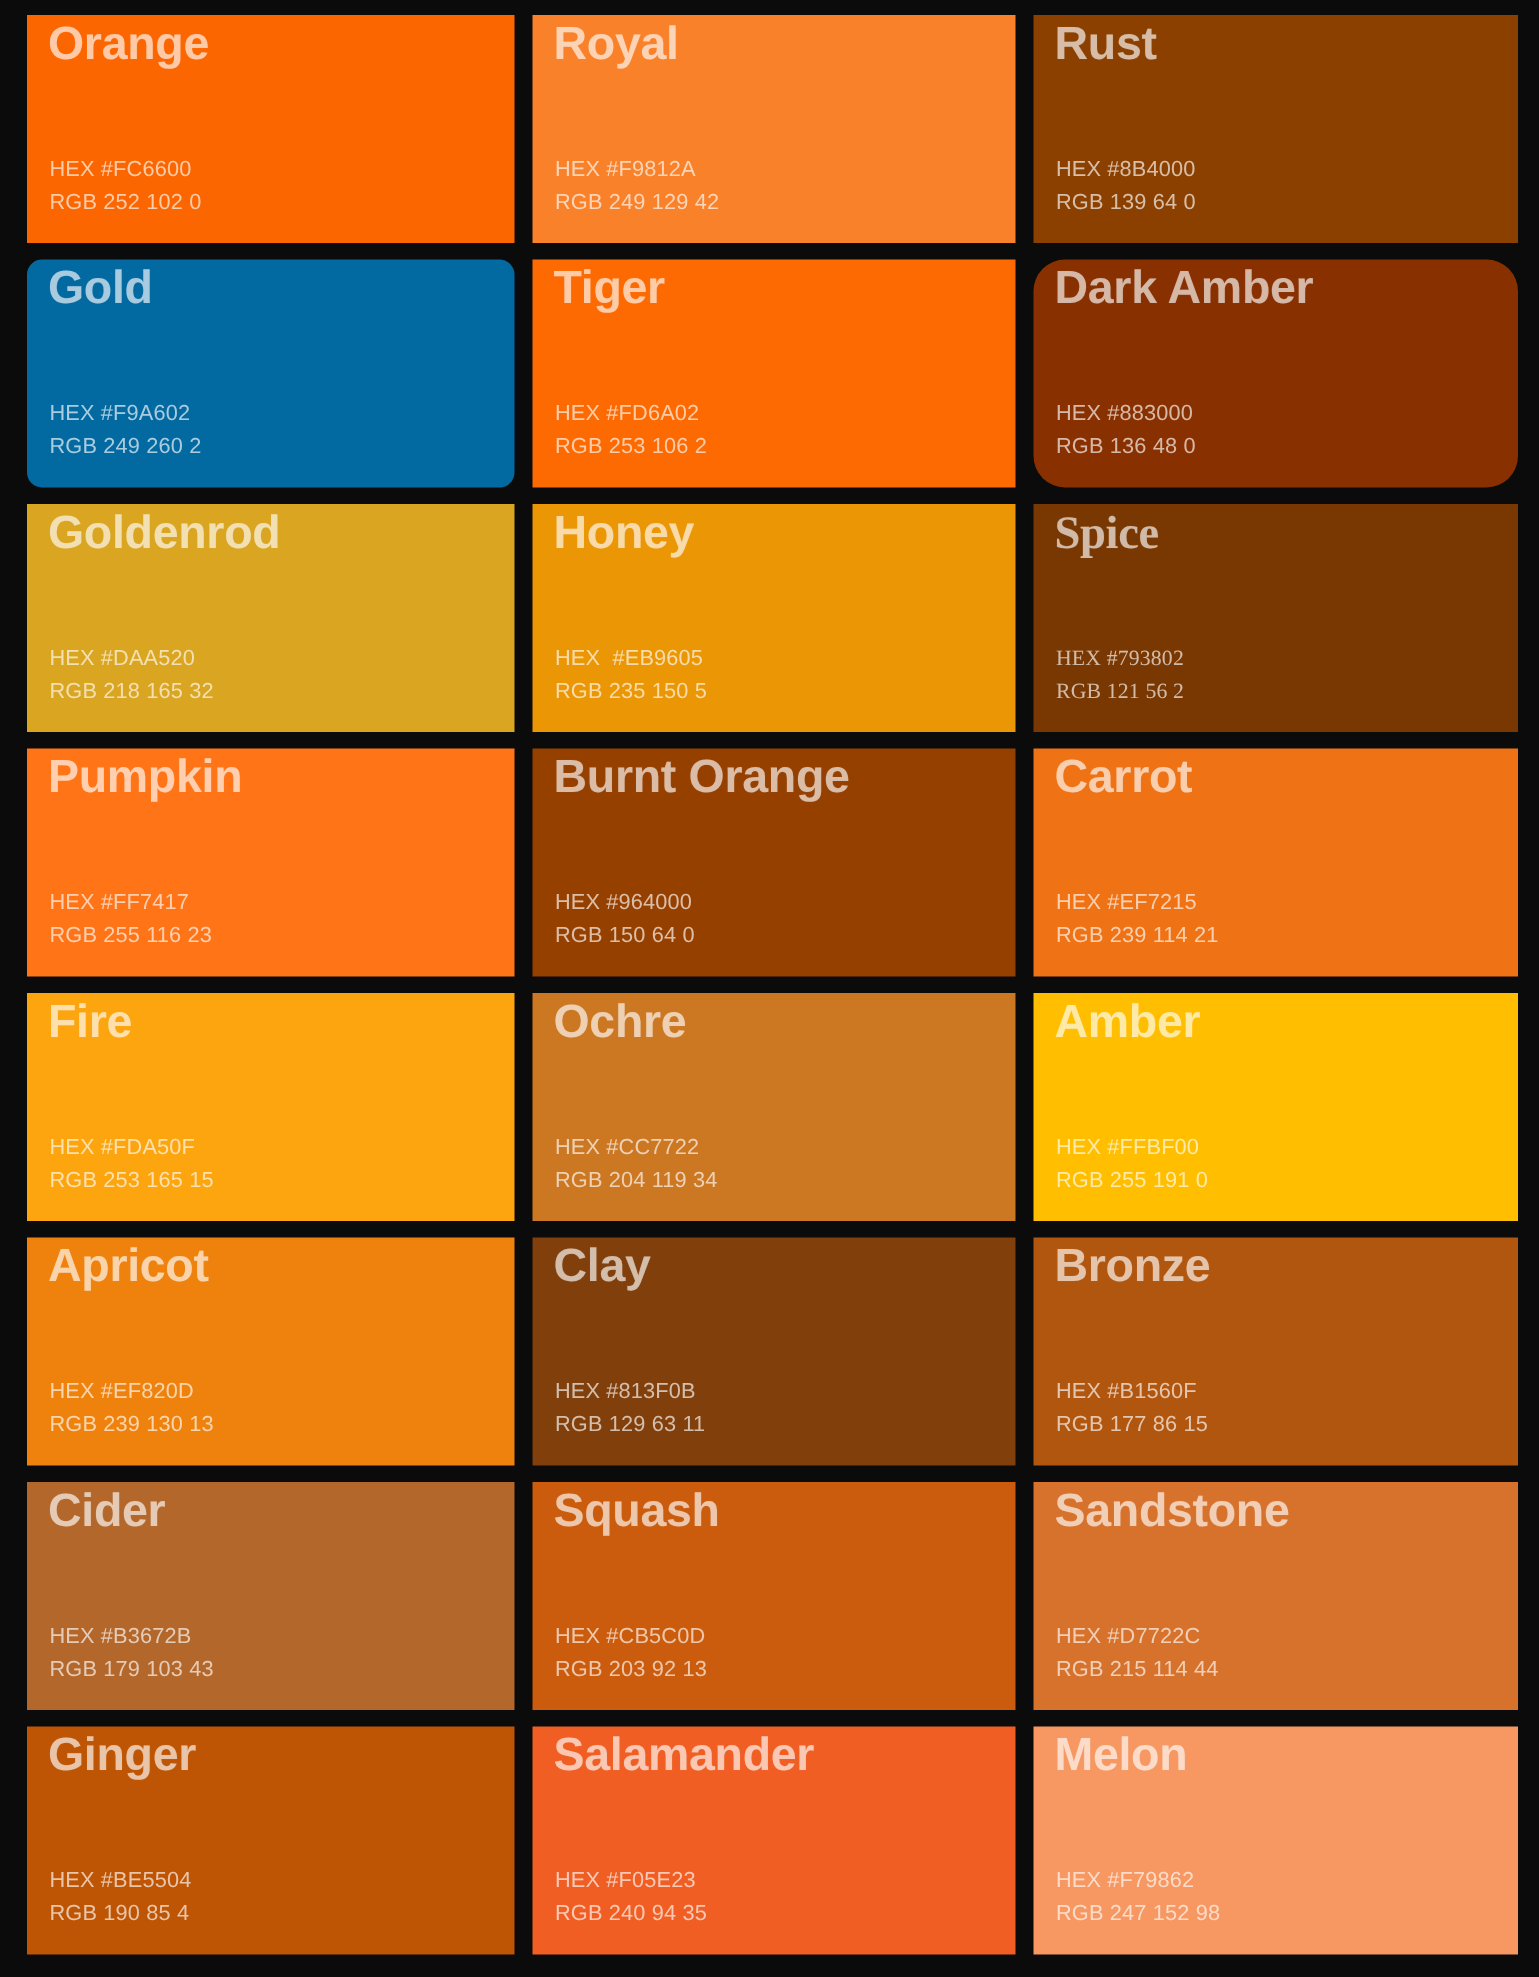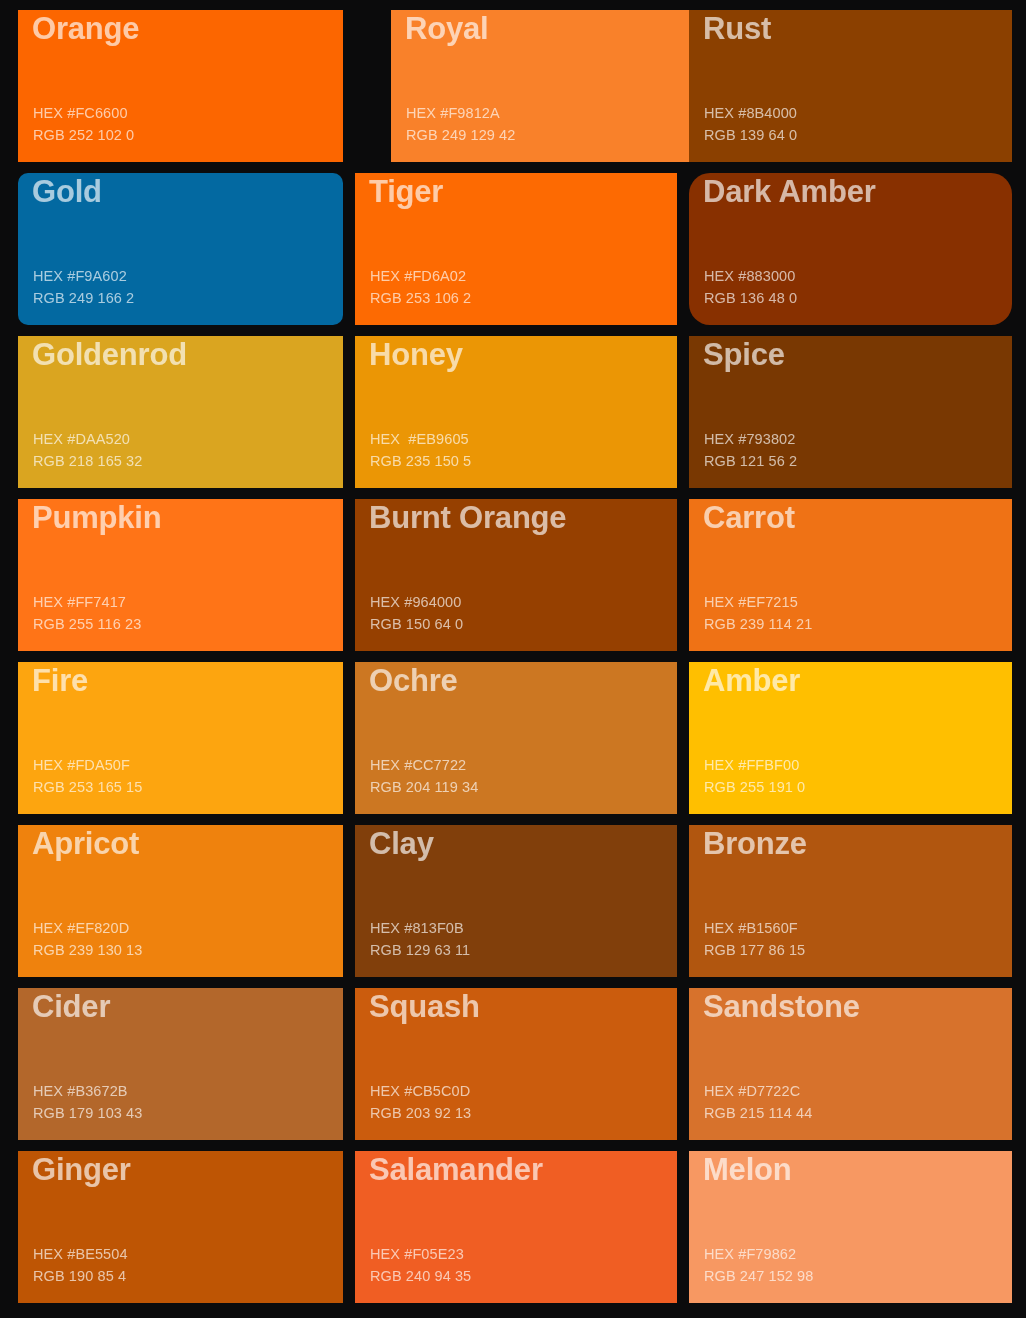--- a/index.html
+++ b/index.html
@@ -56,49 +56,49 @@
   .swatch-meta div{ white-space:pre; }
 </style>
 </head>
 <body>
 
 <div id="palette-grid" style="background: rgb(11, 11, 12);">
     <div class="swatch" style="background: rgb(252, 102, 0);">
       <div class="swatch-name">Orange</div>
       <div class="swatch-meta"><div>HEX #FC6600</div><div>RGB 252 102 0</div></div>
     </div>
-    <div class="swatch" style="background: rgb(249, 129, 42); margin-left: 36px;">
+    <div class="swatch" style="background: rgb(249, 129, 42);">
       <div class="swatch-name">Royal</div>
       <div class="swatch-meta"><div>HEX #F9812A</div><div>RGB 249 129 42</div></div>
     </div>
     <div class="swatch" style="background: rgb(139, 64, 0);">
       <div class="swatch-name">Rust</div>
       <div class="swatch-meta"><div>HEX #8B4000</div><div>RGB 139 64 0</div></div>
     </div>
     <div class="swatch" style="background: #0369a1; border-radius: 10px;">
       <div class="swatch-name">Gold</div>
-      <div class="swatch-meta"><div>HEX #F9A602</div><div>RGB 249 166 2</div></div>
+      <div class="swatch-meta"><div>HEX #F9A602</div><div>RGB 249 260 2</div></div>
     </div>
     <div class="swatch" style="background: rgb(253, 106, 2);">
       <div class="swatch-name">Tiger</div>
       <div class="swatch-meta"><div>HEX #FD6A02</div><div>RGB 253 106 2</div></div>
     </div>
     <div class="swatch" style="background: rgb(136, 48, 0); border-radius: 21px;">
       <div class="swatch-name">Dark Amber</div>
       <div class="swatch-meta"><div>HEX #883000</div><div>RGB 136 48 0</div></div>
     </div>
     <div class="swatch" style="background: rgb(218, 165, 32);">
       <div class="swatch-name">Goldenrod</div>
       <div class="swatch-meta"><div>HEX #DAA520</div><div>RGB 218 165 32</div></div>
     </div>
     <div class="swatch" style="background: rgb(235, 150, 5);">
       <div class="swatch-name">Honey</div>
       <div class="swatch-meta"><div>HEX  #EB9605</div><div>RGB 235 150 5</div></div>
     </div>
-    <div class="swatch" style="background: rgb(121, 56, 2);">
+    <div class="swatch" style="background: rgb(121, 56, 2); font-family: Liberation Serif, serif;">
       <div class="swatch-name">Spice</div>
       <div class="swatch-meta"><div>HEX #793802</div><div>RGB 121 56 2</div></div>
     </div>
     <div class="swatch" style="background: rgb(255, 116, 23);">
       <div class="swatch-name">Pumpkin</div>
       <div class="swatch-meta"><div>HEX #FF7417</div><div>RGB 255 116 23</div></div>
     </div>
     <div class="swatch" style="background: rgb(150, 64, 0);">
       <div class="swatch-name">Burnt Orange</div>
       <div class="swatch-meta"><div>HEX #964000</div><div>RGB 150 64 0</div></div>

